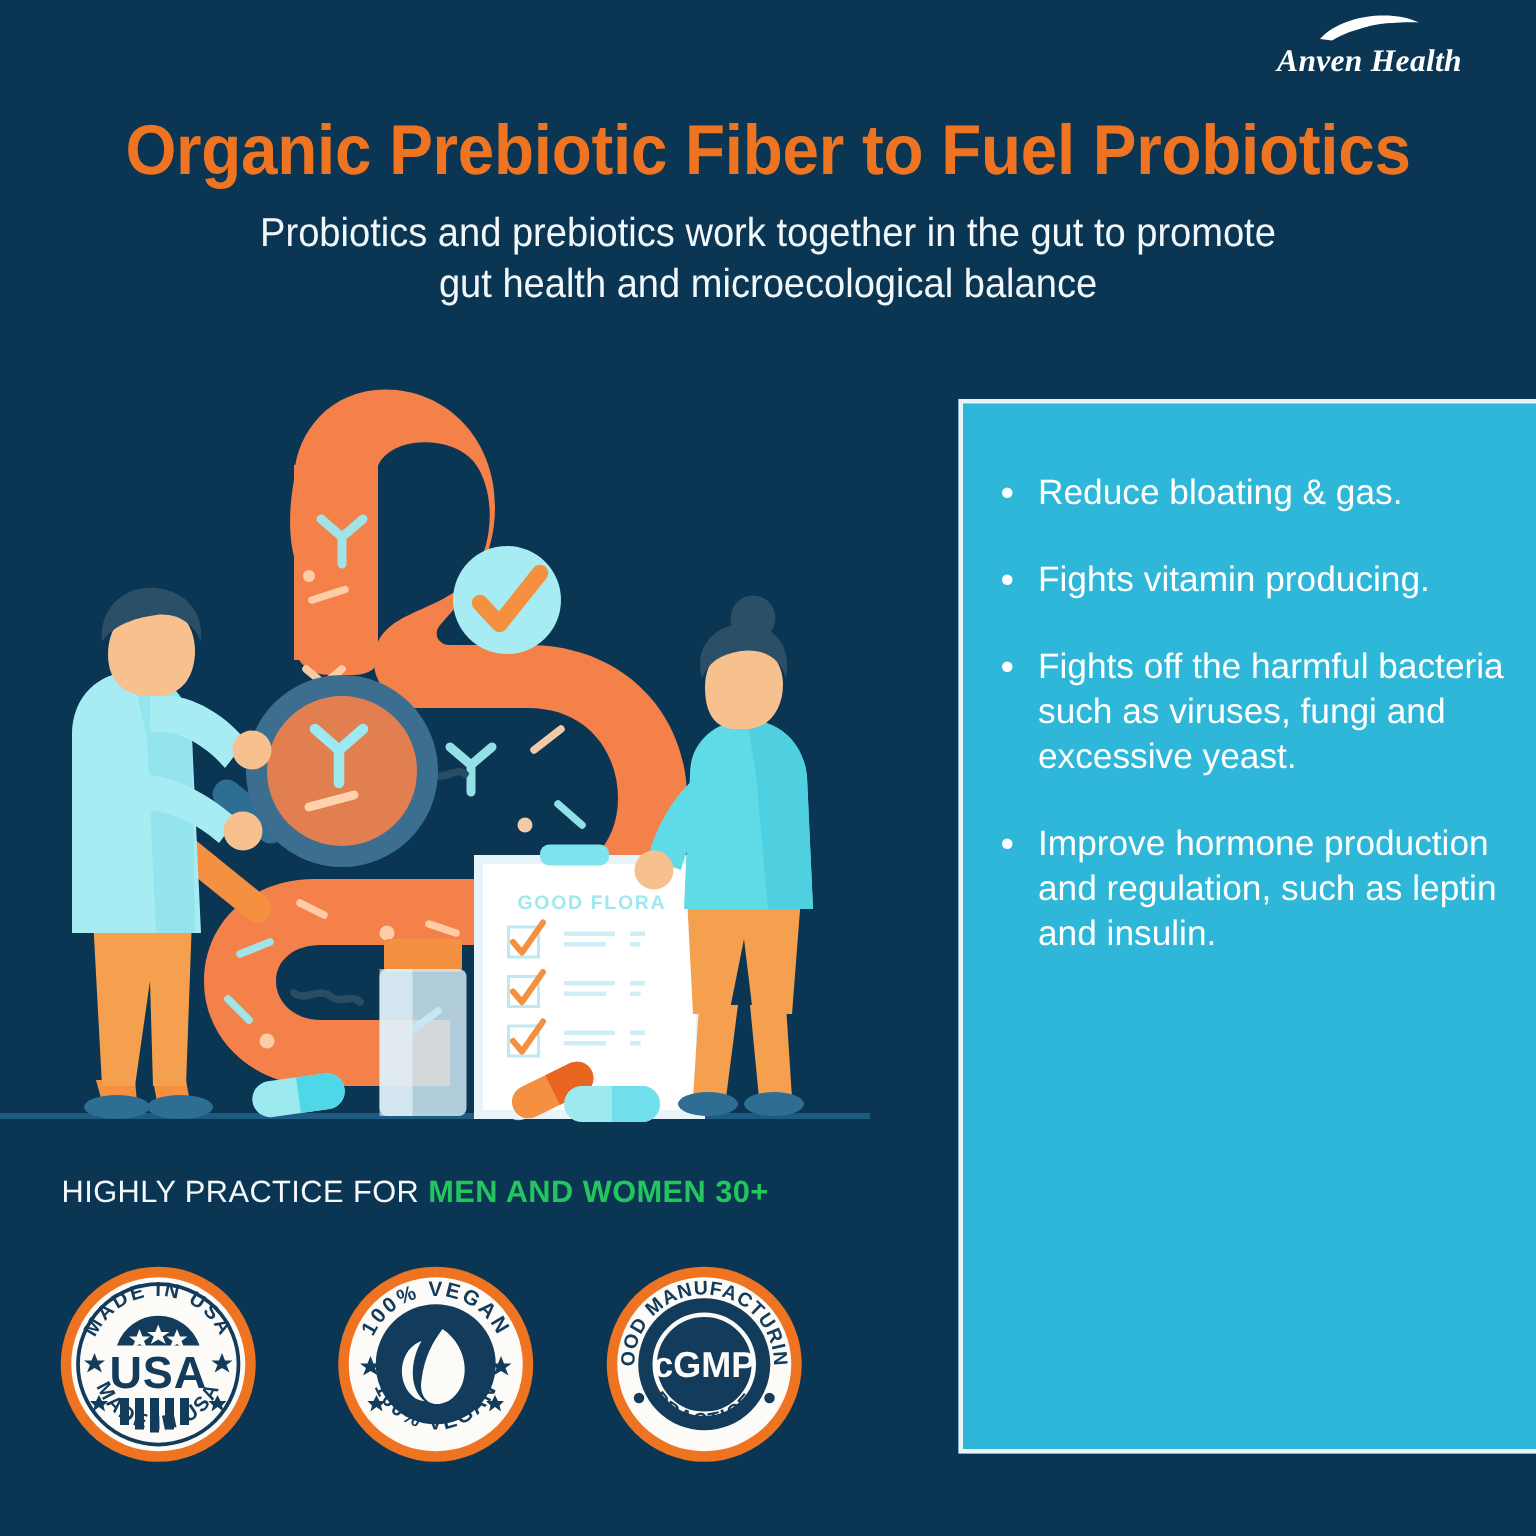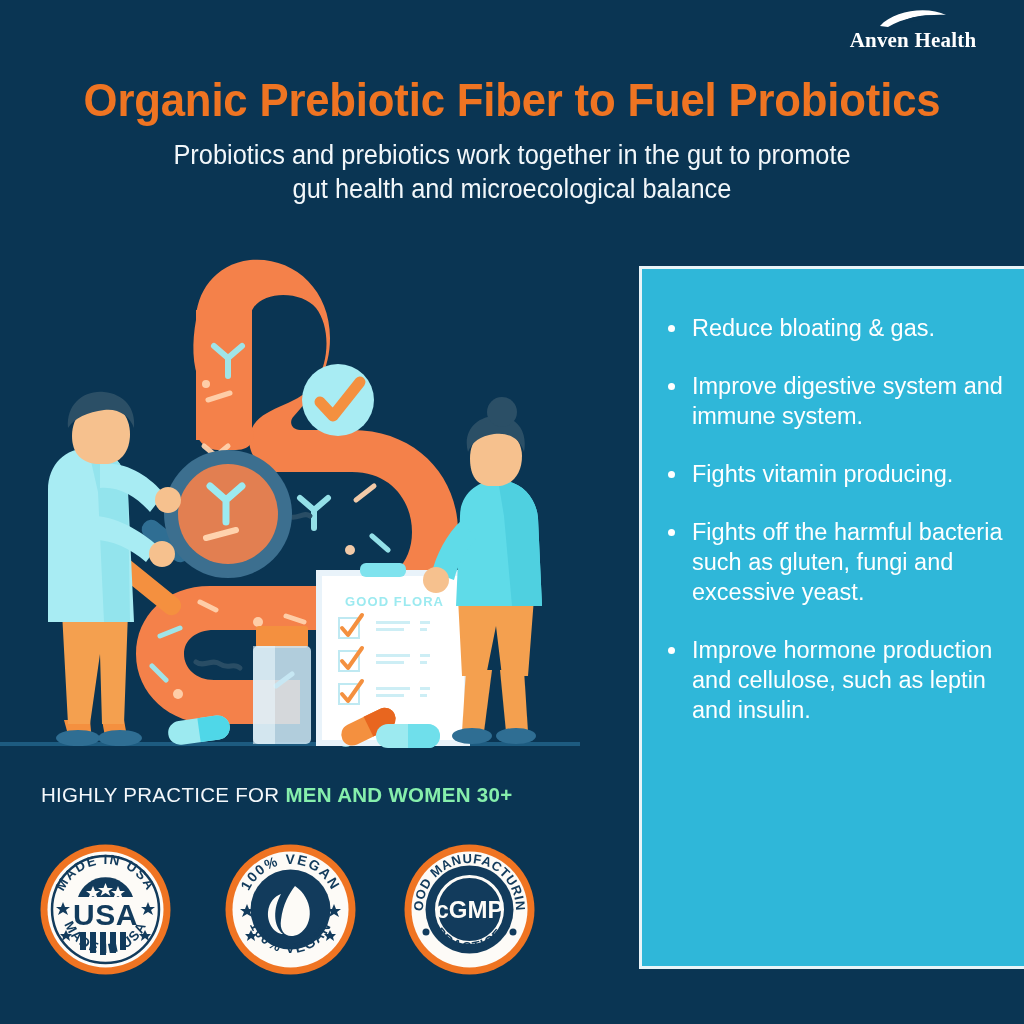--- a/index.html
+++ b/index.html
@@ -32,20 +32,21 @@
     margin: 0 auto -2px auto;
     width: 90px;
   }
   .logo-text {
     font-family: "Liberation Serif", "DejaVu Serif", serif;
     font-weight: bold;
     font-size: 21px;
     color: #ffffff;
     letter-spacing: 0.2px;
     white-space: nowrap;
+    font-style: italic;
   }
 
   
   .title {
     position: absolute;
     top: 72px;
     left: 0;
     width: 1024px;
     text-align: center;
     color: #ef7422;
@@ -118,21 +119,21 @@
   .effective {
     position: absolute;
     left: 41px;
     top: 783px;
     font-size: 20.5px;
     font-weight: bold;
     letter-spacing: 0.3px;
     white-space: nowrap;
   }
   .effective .plain { color: #f4f8fb; font-weight: 400; }
-  .effective .accent { color: #86efac; font-weight: bold; }
+  .effective .accent { color: #22c55e; font-weight: bold; }
 
   
   .badges {
     position: absolute;
     left: 38px;
     top: 842px;
     width: 540px;
     height: 140px;
   }
   .badge { position: absolute; top: 0; }
@@ -311,24 +312,23 @@
                C522 222, 514 234, 500 236 L488 236 C474 234, 470 222, 470 208 Z" fill="#f6c18e"></path>
       <path d="M468 202 C462 180, 478 166, 496 166 C516 166, 528 180, 524 202
                C520 188, 508 182, 494 184 C480 186, 472 192, 468 202 Z" fill="#2b4f66"></path>
       <circle cx="502" cy="162" r="15" fill="#2b4f66"></circle>
     </g>
   </svg>
 
   <div class="panel">
     <ul class="panel-list">
       <li>Reduce bloating &amp; gas.</li>
-      <li>Improve digestive system and immune system.</li>
       <li>Fights vitamin producing.</li>
-      <li>Fights off the harmful bacteria such as gluten, fungi and excessive yeast.</li>
-      <li>Improve hormone production and cellulose, such as leptin and insulin.</li>
+      <li>Fights off the harmful bacteria such as viruses, fungi and excessive yeast.</li>
+      <li>Improve hormone production and regulation, such as leptin and insulin.</li>
     </ul>
   </div>
 
   <div class="effective">
     <span class="plain">HIGHLY PRACTICE FOR </span><span class="accent">MEN AND WOMEN 30+</span>
   </div>
 
   <div class="badges">
 
     <div class="badge" style="left:0;">

